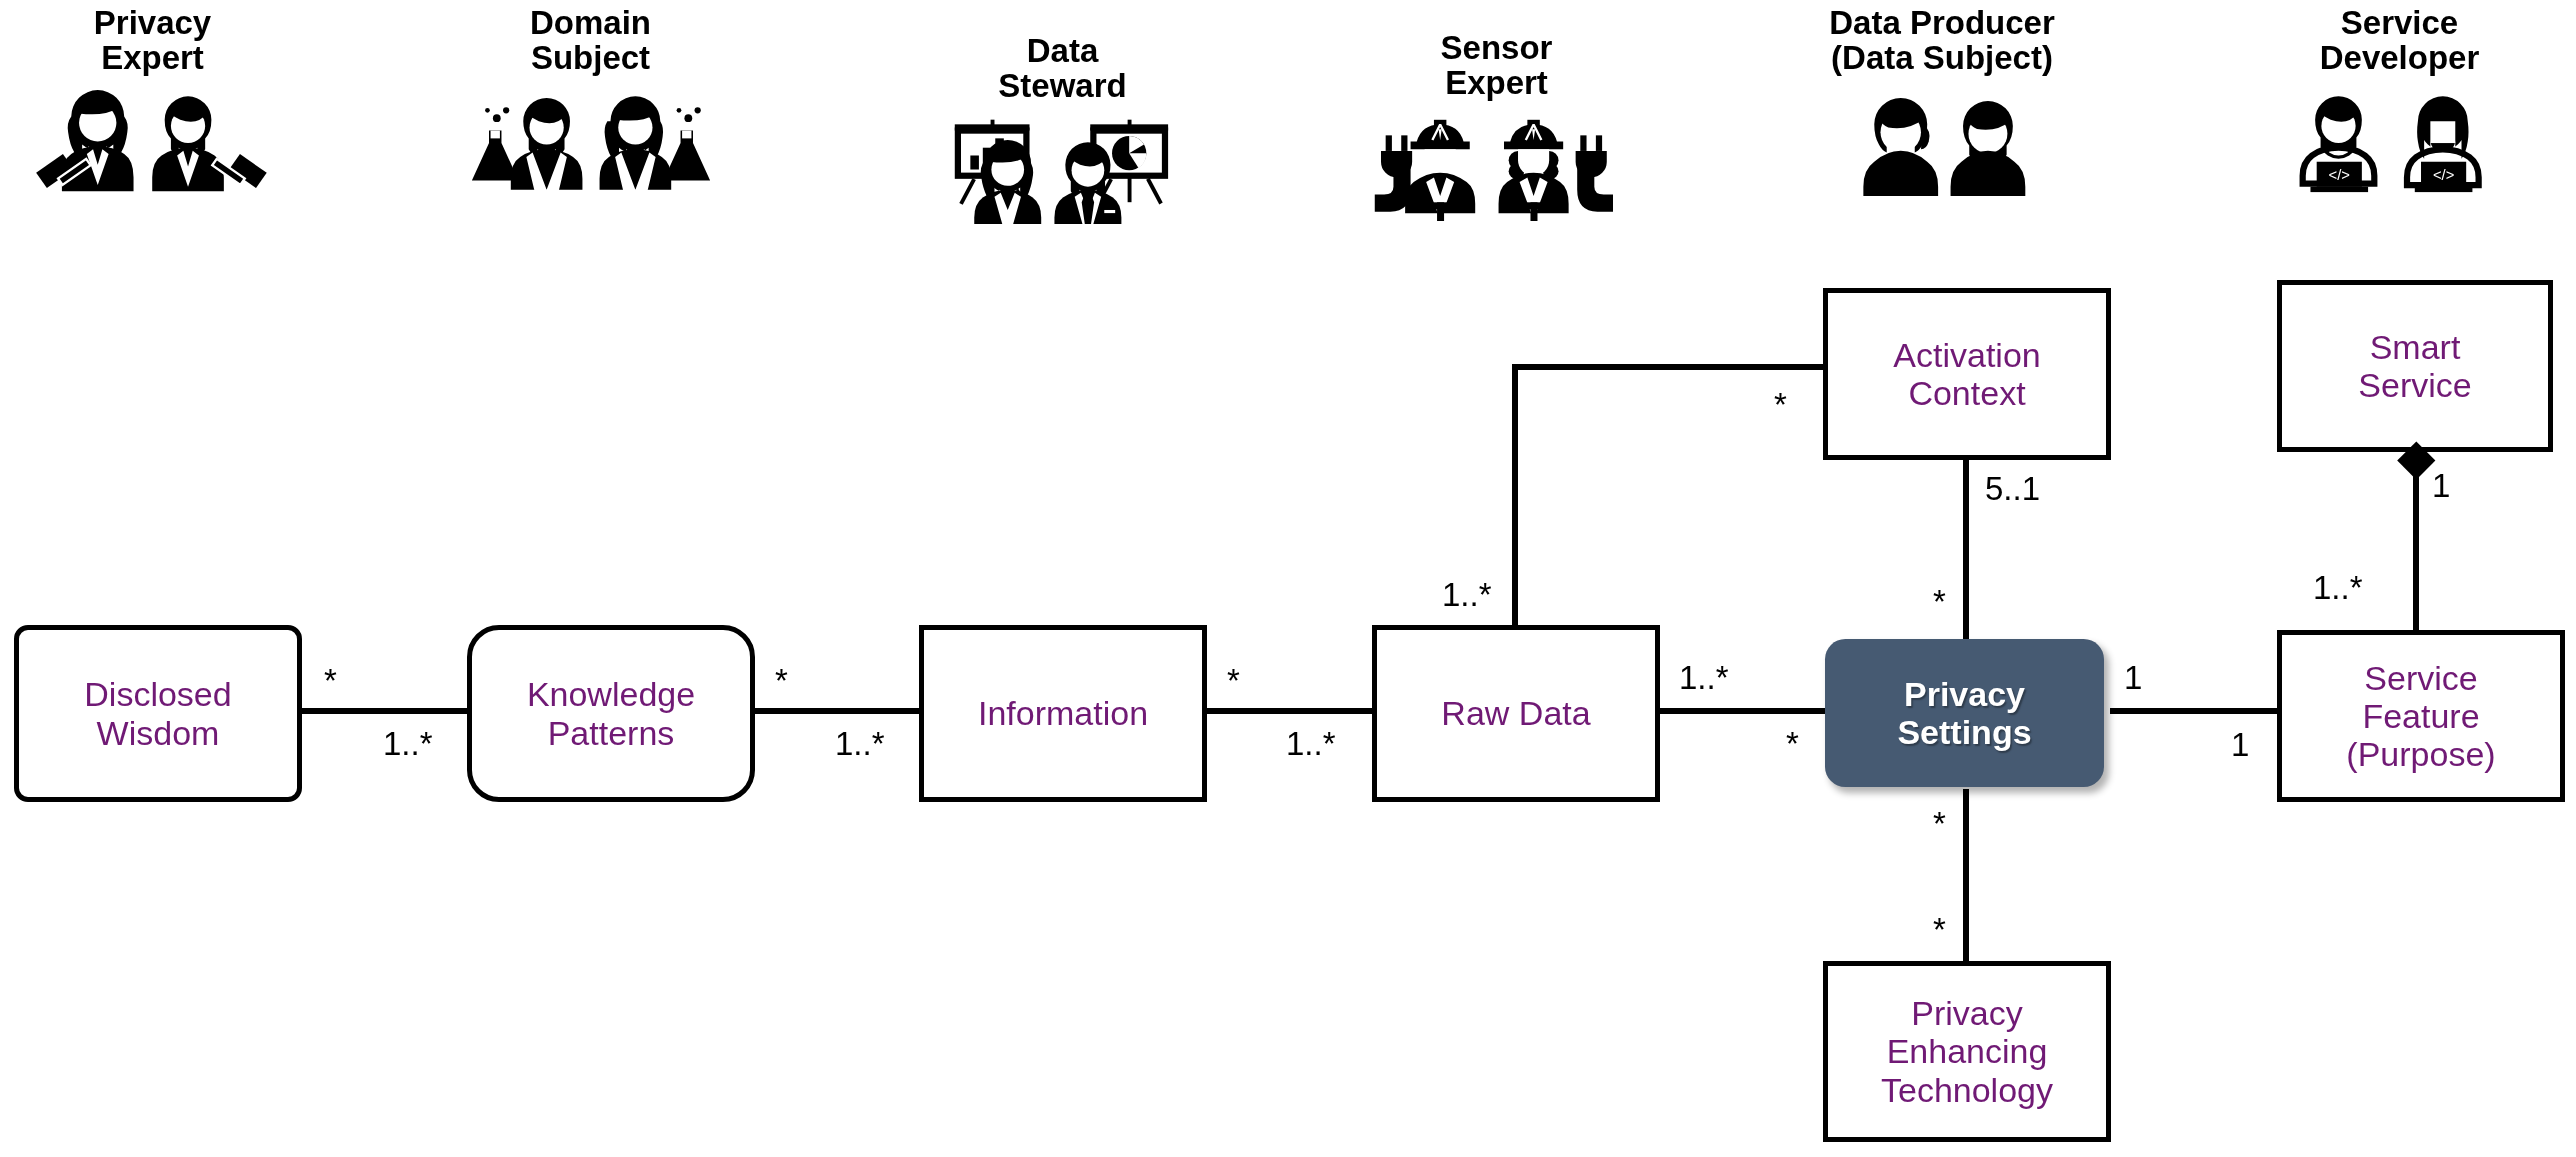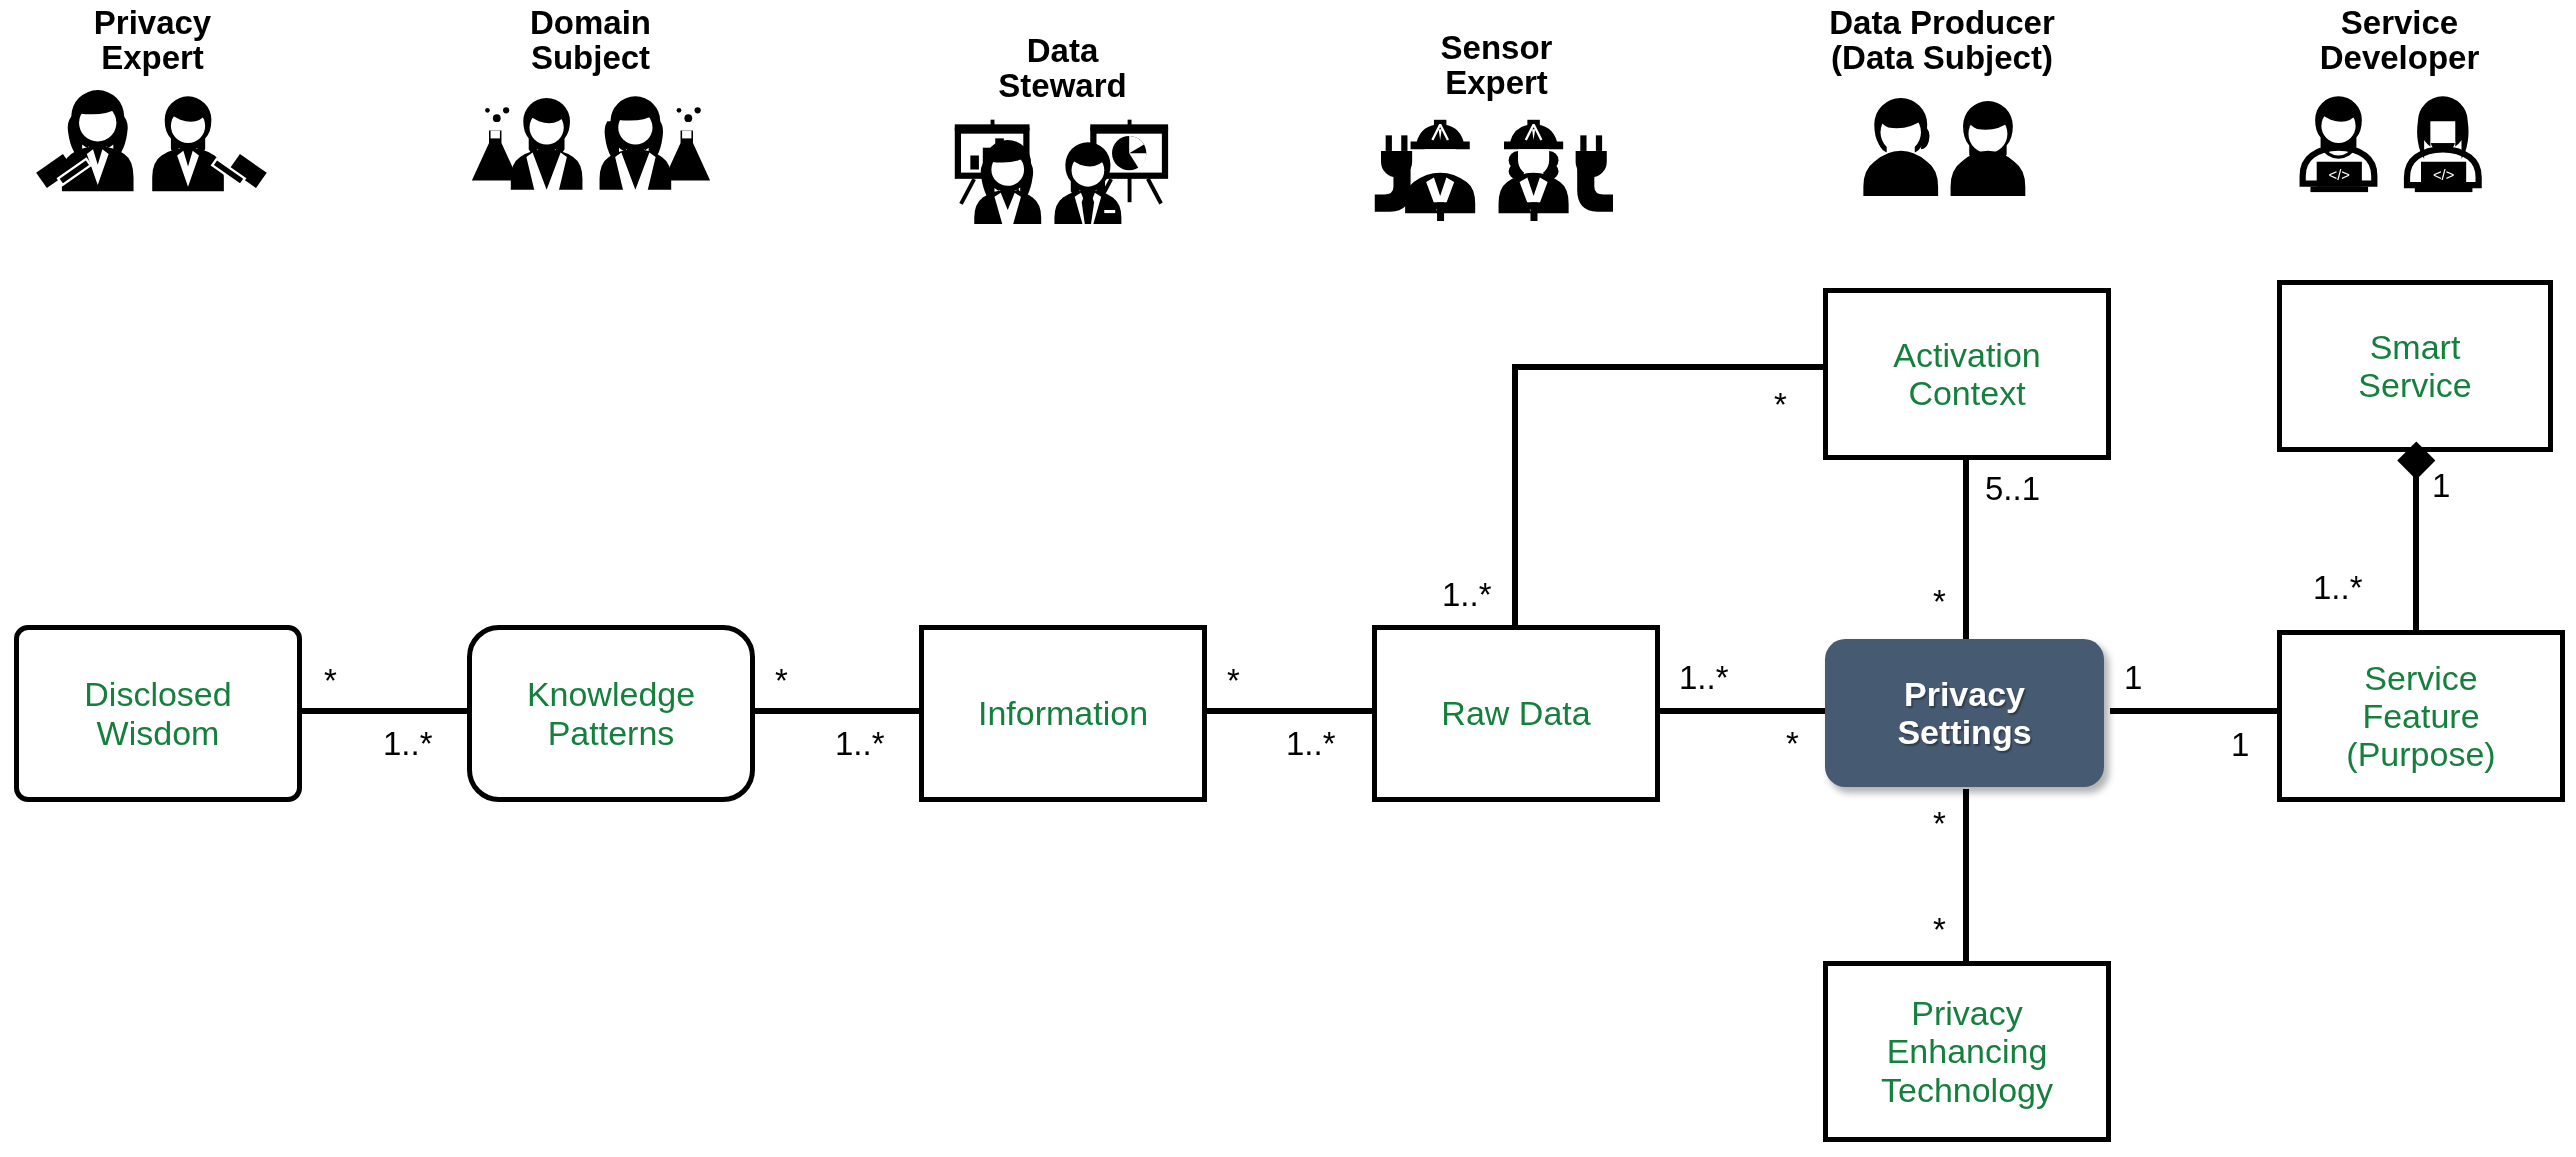--- a/index.html
+++ b/index.html
@@ -41,21 +41,21 @@
     position: absolute;
     border: 5.5px solid #000;
     background: #ffffff;
     box-sizing: border-box;
     display: flex;
     align-items: center;
     justify-content: center;
     text-align: center;
     font-size: 34px;
     line-height: 1.12;
-    color: #15803d;
+    color: #701a75;
     white-space: pre-line;
     z-index: 4;
   }
   .umlbox.accent {
     border: none;
     border-radius: 20.3px;
     background: #465a72;
     color: #ffffff;
     font-weight: bold;
     box-shadow: 4.7px 5.5px 7.8px rgba(0,0,0,0.30);

